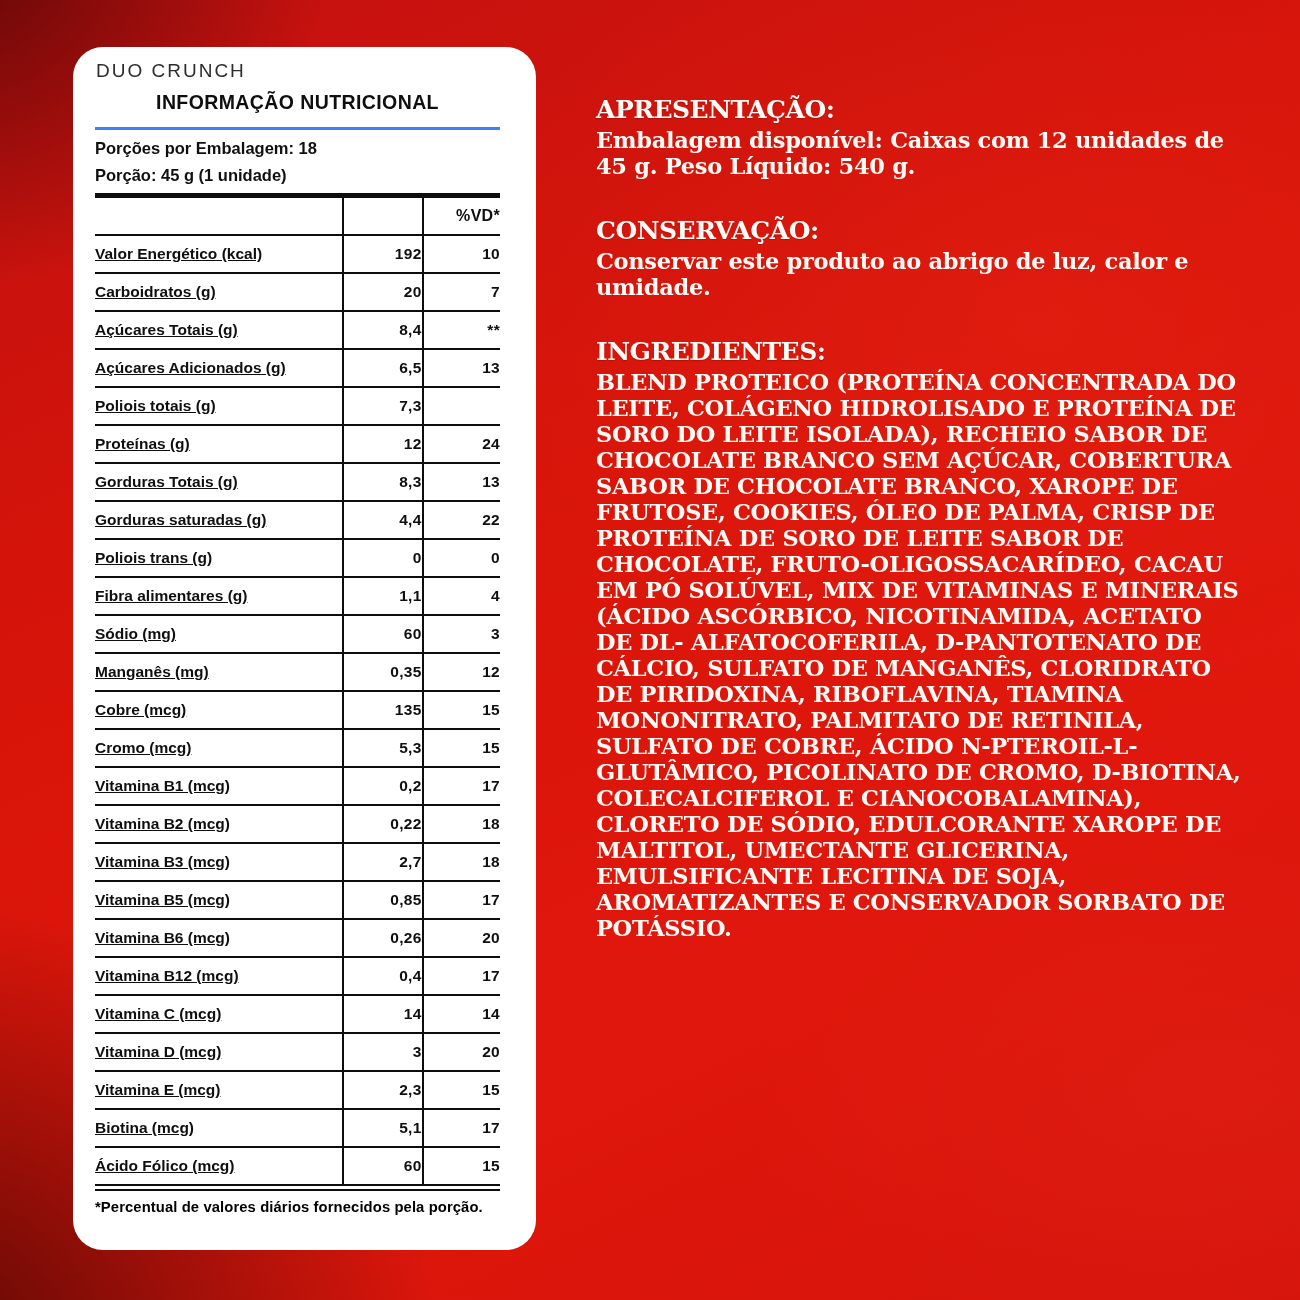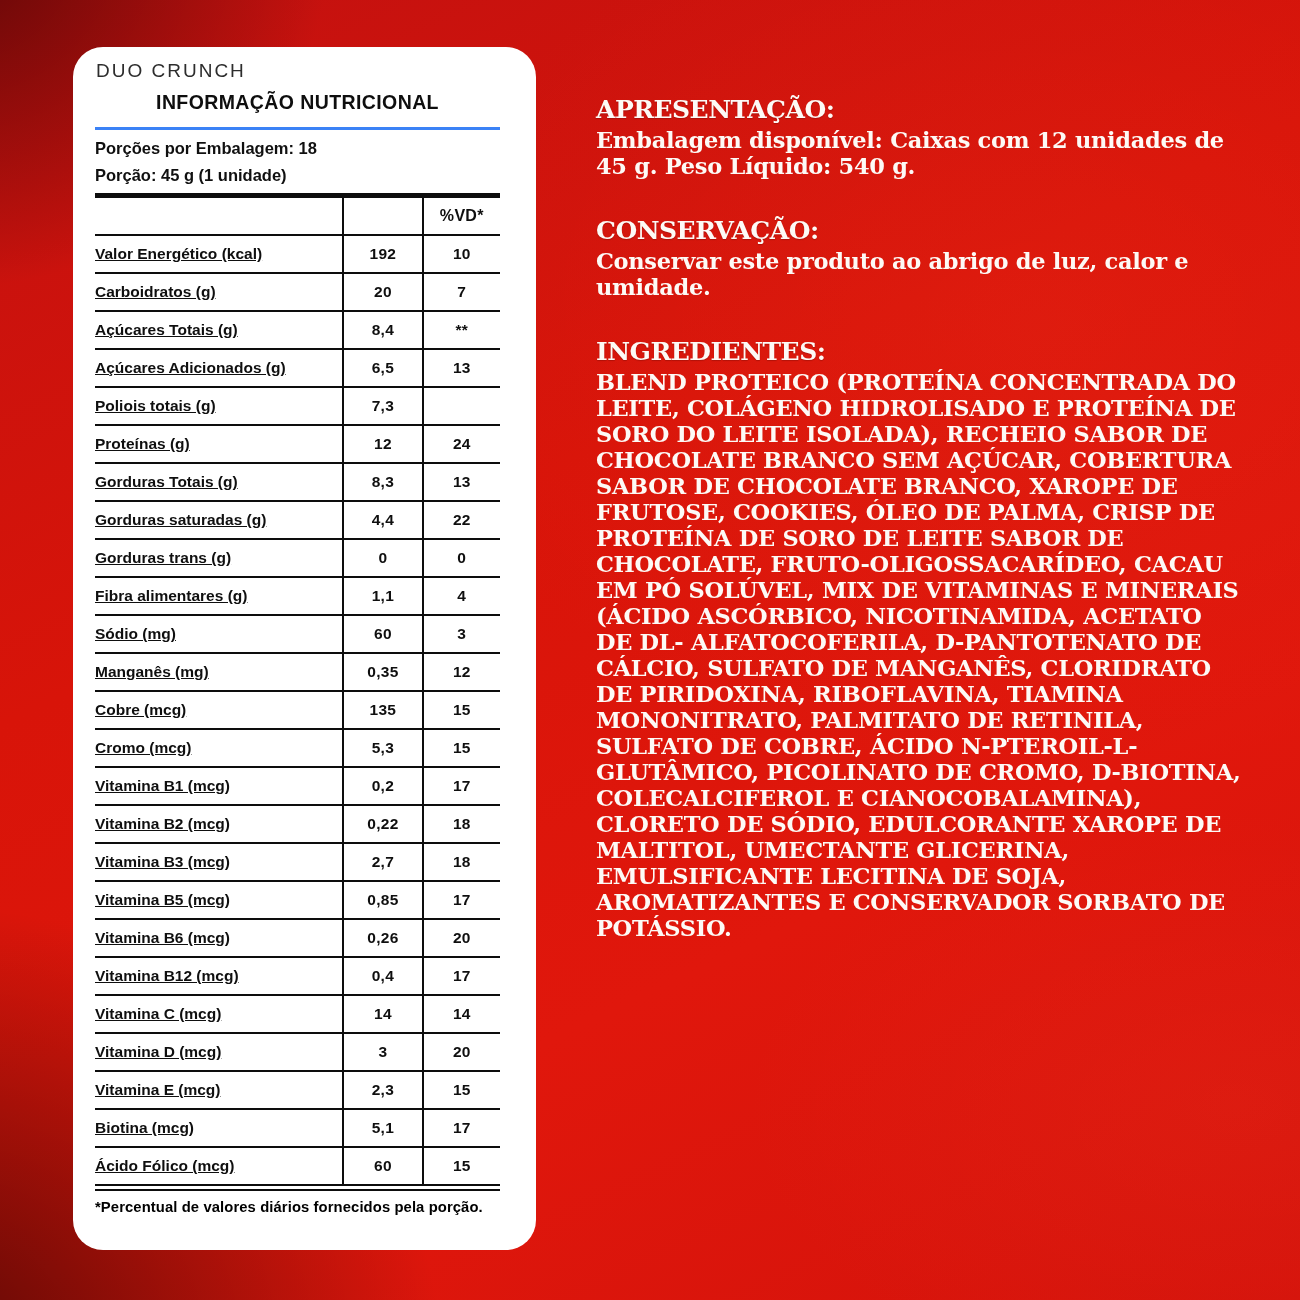--- a/index.html
+++ b/index.html
@@ -53,21 +53,21 @@
   table.nutri tr { border-bottom: 2px solid #0d0d0d; }
   table.nutri th, table.nutri td {
     height: 36px; padding: 0; vertical-align: middle;
     font-weight: bold; color: #0f0f0f;
     overflow: hidden; white-space: nowrap;
   }
   .col-label { width: 247px; }
   .col-value { width: 79px; border-left: 2px solid #0d0d0d; border-right: 2px solid #0d0d0d; }
   .col-vd    { width: 77px; }
   td.cell-label, th.cell-label { font-size: 15.5px; text-align: left; padding-left: 15px; text-decoration: underline; }
-  td.cell-value, td.cell-vd, th.cell-vd { font-size: 15.5px; text-align: center; letter-spacing: 0.3px; }
+  td.cell-value, td.cell-vd, th.cell-vd { font-size: 15.5px; text-align: right; letter-spacing: 0.3px; }
   th.cell-vd { font-size: 16px; }
   .footnote {
     font-size: 14.8px; font-weight: bold; color: #000000;
     margin: 8px 0 0 0; letter-spacing: 0.1px;
   }
 
   
   .info {
     position: absolute; left: 596px; top: 95px; width: 648px;
     color: #fdfaf6;
@@ -146,21 +146,21 @@
           <td class="cell-label">Gorduras Totais (g)</td>
           <td class="cell-value col-value">8,3</td>
           <td class="cell-vd">13</td>
         </tr>
           <tr>
           <td class="cell-label">Gorduras saturadas (g)</td>
           <td class="cell-value col-value">4,4</td>
           <td class="cell-vd">22</td>
         </tr>
           <tr>
-          <td class="cell-label">Gorduras trans (g)</td>
+          <td class="cell-label">Poliois trans (g)</td>
           <td class="cell-value col-value">0</td>
           <td class="cell-vd">0</td>
         </tr>
           <tr>
           <td class="cell-label">Fibra alimentares (g)</td>
           <td class="cell-value col-value">1,1</td>
           <td class="cell-vd">4</td>
         </tr>
           <tr>
           <td class="cell-label">Sódio (mg)</td>

